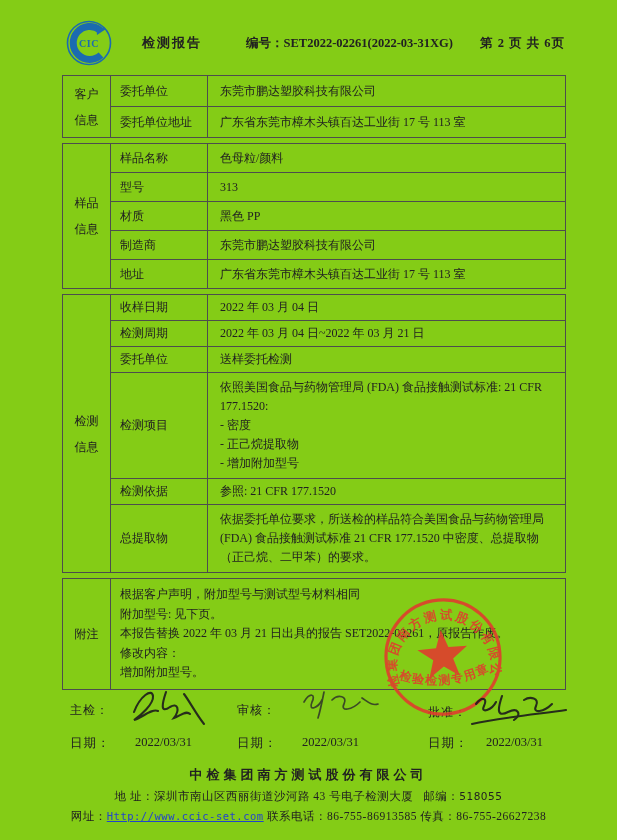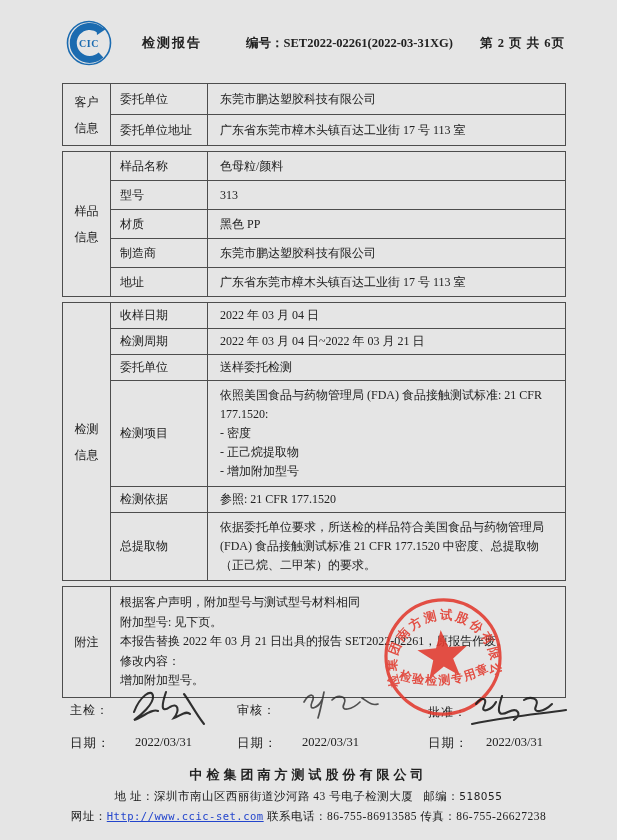--- a/index.html
+++ b/index.html
@@ -1,30 +1,30 @@
 <!DOCTYPE html>
 <html><head>
 <meta charset="utf-8">
 <style>
   * { margin:0; padding:0; box-sizing:border-box; }
   html,body { background:#ffffff; }
   .page {
-    position:relative; width:617px; height:840px; background:#e5e5e5;
+    position:relative; width:617px; height:840px; background:#84cc16;
     font-family:"Liberation Serif","DejaVu Serif",serif;
     color:#212121; overflow:hidden;
   }
   
   .header { position:absolute; top:18px; left:62px; width:503px; height:50px;
             display:flex; align-items:center; }
   .logo { width:54px; height:48px; flex:0 0 auto; }
   .hdr-title { font-size:13px; font-weight:bold; margin-left:26px; letter-spacing:2px; }
   .hdr-no { font-size:12.5px; font-weight:bold; margin-left:44px; }
   .hdr-page { font-size:12.5px; font-weight:bold; margin-left:auto; letter-spacing:1px; }
   
-  .tables { position:absolute; top:83px; left:62px; width:503px; }
+  .tables { position:absolute; top:75px; left:62px; width:503px; }
   table { width:503px; border-collapse:collapse; table-layout:fixed;
           font-size:12px; margin-bottom:5px; }
   td { border:1px solid #4d4d4d; vertical-align:middle; }
   .sec-cell { text-align:center; }
   .sec-label { width:2.2em; margin:0 auto; line-height:26px; font-size:12px; }
   .f-cell { padding-left:9px; }
   .v-cell { padding-left:12px; padding-right:8px; }
   .h31 td { height:31px; }
   .h29 td { height:29px; }
   .h26 td { height:26px; }

